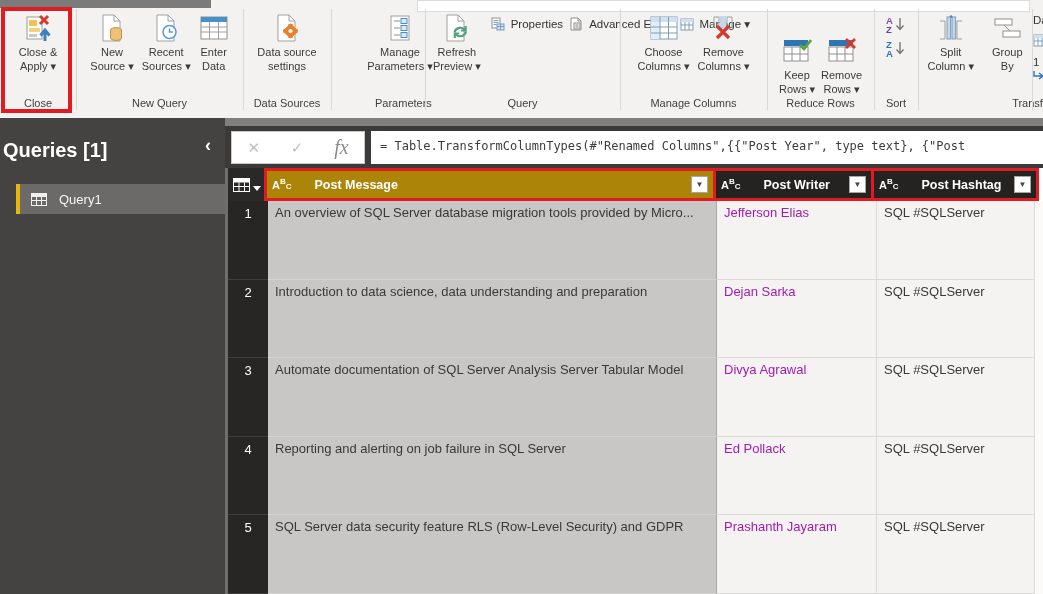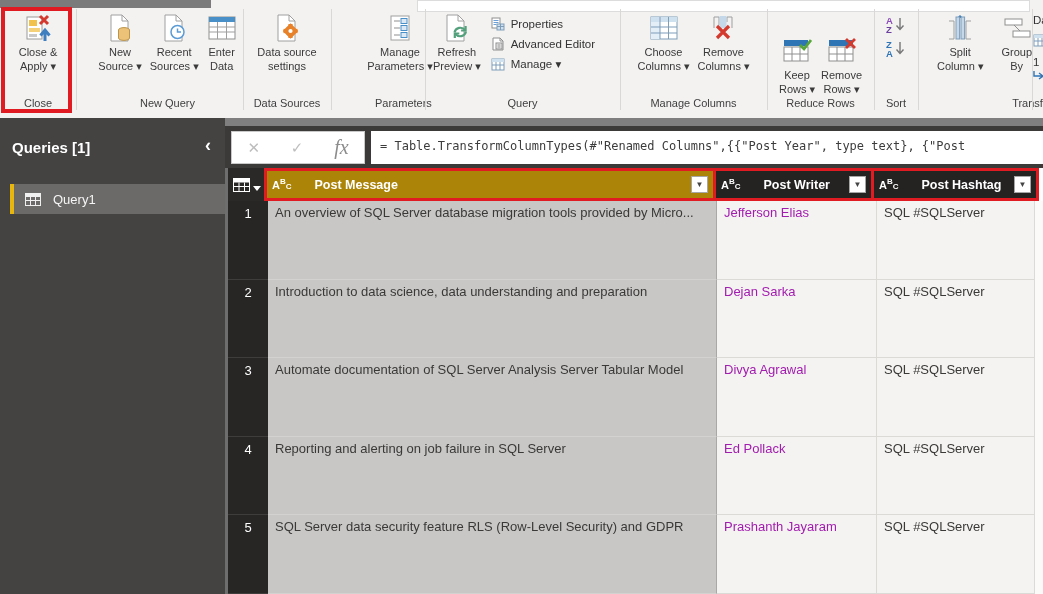--- a/index.html
+++ b/index.html
@@ -10,31 +10,31 @@
   .ribbon{position:absolute;left:0;top:0;width:1043px;height:118px;background:#f3f2f1;}
   .topleftbar{position:absolute;left:0;top:0;width:211px;height:8px;background:#7b7b7b;}
   .topwhitebox{position:absolute;left:417px;top:0;width:613px;height:12px;background:#fff;border:1px solid #dcdcdc;box-sizing:border-box;}
   .rdiv{position:absolute;top:9px;height:101px;width:1px;background:#d9d8d7;}
   .rgroup{position:absolute;top:8px;height:106px;display:flex;flex-direction:column;box-sizing:border-box;}
   .rbtns{flex:1;display:flex;justify-content:center;align-items:flex-start;gap:8px;padding-top:2px;}
   .glabel{height:18px;text-align:center;font-size:11px;color:#3f3f3f;line-height:15px;white-space:nowrap;}
   .bigbtn{display:flex;flex-direction:column;align-items:center;cursor:pointer;}
   .bicon{height:36px;display:flex;align-items:center;justify-content:center;}
   .bl{font-size:11px;line-height:13.5px;color:#3a3a3a;text-align:center;white-space:nowrap;}
-  .qstack{display:flex;flex-direction:column;gap:6px;padding-top:7px;}
+  .qstack{display:flex;flex-direction:row;gap:6px;padding-top:7px;}
   .qrow{display:flex;align-items:center;gap:6px;font-size:11.5px;color:#333;white-space:nowrap;cursor:pointer;}
   .sortstack{display:flex;flex-direction:column;gap:5px;padding-top:7px;}
   .clipitem{position:absolute;white-space:nowrap;font-size:11.5px;color:#333;}
   .redbox{position:absolute;border:4px solid #e11b22;box-sizing:border-box;pointer-events:none;z-index:9;}
 
   
   .sidebar{position:absolute;left:0;top:118px;width:225px;height:476px;background:#444342;}
-  .sbtitle{position:absolute;left:12px;top:21px;font-size:15px;font-weight:bold;color:#fff;}
+  .sbtitle{position:absolute;left:3px;top:21px;font-size:20px;font-weight:bold;color:#fff;}
   .sbchev{position:absolute;right:14px;top:17px;color:#fff;font-size:18px;font-weight:bold;cursor:pointer;line-height:20px;}
-  .sbitem{position:absolute;left:10px;top:66px;width:219px;height:30px;background:#6b6a68;display:flex;align-items:center;cursor:pointer;}
+  .sbitem{position:absolute;left:16px;top:66px;width:219px;height:30px;background:#6b6a68;display:flex;align-items:center;cursor:pointer;}
   .sbbar{width:4px;height:30px;background:#e7b710;}
   .sbitem .sblabel{margin-left:12px;font-size:13px;color:#f5f5f5;}
   .sbicon{margin-left:11px;display:flex;}
 
   
   .fregion{position:absolute;left:225px;top:118px;width:818px;height:50px;background:#3b3a39;}
   .fstrip{position:absolute;left:0;top:0;width:818px;height:8px;background:#7f7f7f;}
   .fxbox{position:absolute;left:6px;top:13px;width:134px;height:33px;background:#fff;border:1px solid #c9c9c9;box-sizing:border-box;display:flex;align-items:center;justify-content:space-around;}
   .fxx{color:#bdbdbd;font-size:15px;cursor:pointer;}
   .fxf{color:#8c8c8c;font-size:20px;font-style:italic;font-family:"Liberation Serif",serif;cursor:pointer;}
@@ -87,21 +87,21 @@
               <path d="M21 28 V18 M16.5 22.5 L21 17 L25.5 22.5" stroke="#3f7fbf" stroke-width="3" fill="none"></path>
             </svg>
           </div>
           <div class="bl">Close &amp;</div>
           <div class="bl">Apply ▾</div>
         </div>
       </div>
       <div class="glabel">Close</div>
     </div>
 
-    <div class="rgroup" style="left:76px;width:167px;margin-left:8px;">
+    <div class="rgroup" style="left:76px;width:167px;">
       <div class="rbtns">
         <div class="bigbtn">
           <div class="bicon">
             <svg width="27" height="30" viewBox="0 0 27 30">
               <path d="M4 2 h11 l6 6 v20 h-17 z" fill="#fff" stroke="#a0a0a0"></path>
               <path d="M15 2 v6 h6" fill="none" stroke="#a0a0a0"></path>
               <ellipse cx="17" cy="17" rx="5.5" ry="2.4" fill="#ecc278" stroke="#bd954a"></ellipse>
               <path d="M11.5 17 v8 a5.5 2.4 0 0 0 11 0 v-8" fill="#ecc278" stroke="#bd954a"></path>
             </svg>
           </div>
@@ -297,21 +297,21 @@
             <text x="1" y="9" font-size="9.5" font-weight="bold" fill="#2e75b6">Z</text>
             <text x="1" y="18" font-size="9.5" font-weight="bold" fill="#2e75b6">A</text>
             <path d="M15 3 v11 M11.5 10.5 L15 14.5 L18.5 10.5" stroke="#777" stroke-width="1.4" fill="none"></path>
           </svg>
         </div>
       </div>
       <div class="glabel">Sort</div>
     </div>
 
     <div class="rgroup" style="left:918px;width:114px;">
-      <div class="rbtns" style="gap:18px;justify-content:flex-end;">
+      <div class="rbtns" style="gap:18px;">
         <div class="bigbtn">
           <div class="bicon">
             <svg width="28" height="30" viewBox="0 0 28 30">
               <path d="M11 5 l3 -3 l3 3 z" fill="#2e75b6"></path>
               <path d="M3 8 h5 v18 h-5 M25 8 h-5 v18 h5" fill="none" stroke="#9f9f9f"></path>
               <rect x="10" y="4" width="3.6" height="22" fill="#c4d8ea" stroke="#7f9db9"></rect>
               <rect x="15" y="4" width="3.6" height="22" fill="#c4d8ea" stroke="#7f9db9"></rect>
             </svg>
           </div>
           <div class="bl">Split</div>

